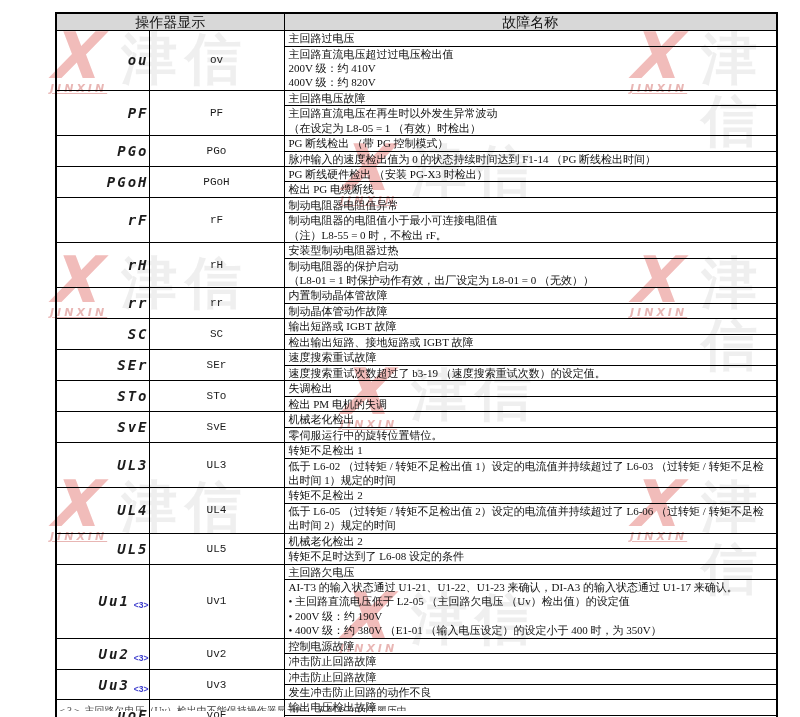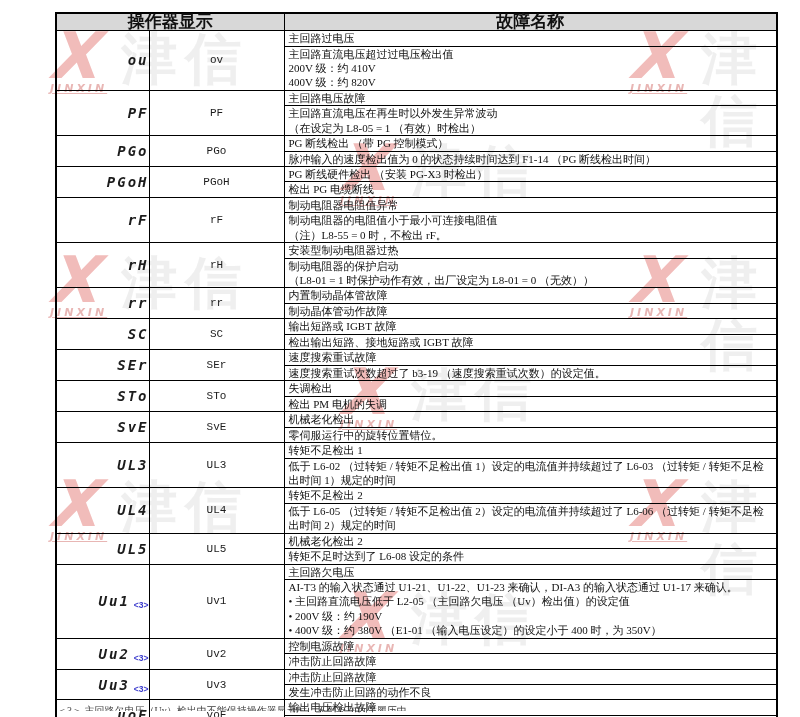--- a/index.html
+++ b/index.html
@@ -15,21 +15,21 @@
          font-size:11px;letter-spacing:3px;color:#c84a46;margin-top:-2px;text-decoration:underline;}
   .wm-cn{font-family:"DejaVu Sans",sans-serif;font-weight:bold;font-size:56px;
          line-height:62px;color:#d9d9d9;letter-spacing:8px;margin-left:14px;}
 
   
   table.fault{position:absolute;left:55px;top:12px;width:721px;z-index:1;
               border-collapse:collapse;table-layout:fixed;background:transparent;}
   table.fault th, table.fault td{border:1px solid #000;}
   table.fault{border:2px solid #000;}
   th.hdr{background:#d8d8d8;font-family:"Liberation Sans","DejaVu Sans",sans-serif;
-         font-weight:bold;font-size:17px;line-height:14px;padding:1px 0;text-align:center;
+         font-weight:normal;font-size:14px;line-height:14px;padding:1px 0;text-align:center;
          border-bottom:1.5px solid #000;}
   tr.g-top > td{border-top:1.8px solid #000;}
   td.seg{vertical-align:middle;text-align:right;padding:0;}
   .seg-text{font-family:"DejaVu Sans Mono",monospace;font-style:italic;font-weight:bold;
             font-size:14px;letter-spacing:2px;color:#1c1c1c;white-space:nowrap;}
   .note3{font-family:"Liberation Sans",sans-serif;font-style:normal;font-weight:bold;
          font-size:8.5px;color:#3a3acc;margin-left:4px;vertical-align:-2px;letter-spacing:0;}
   td.code{vertical-align:middle;text-align:center;padding:4px;
           font-family:"Liberation Mono","DejaVu Sans Mono",monospace;font-size:11px;color:#1c1c1c;}
   td.fname{padding:0 4px;font-size:11px;line-height:14.5px;color:#101010;}

